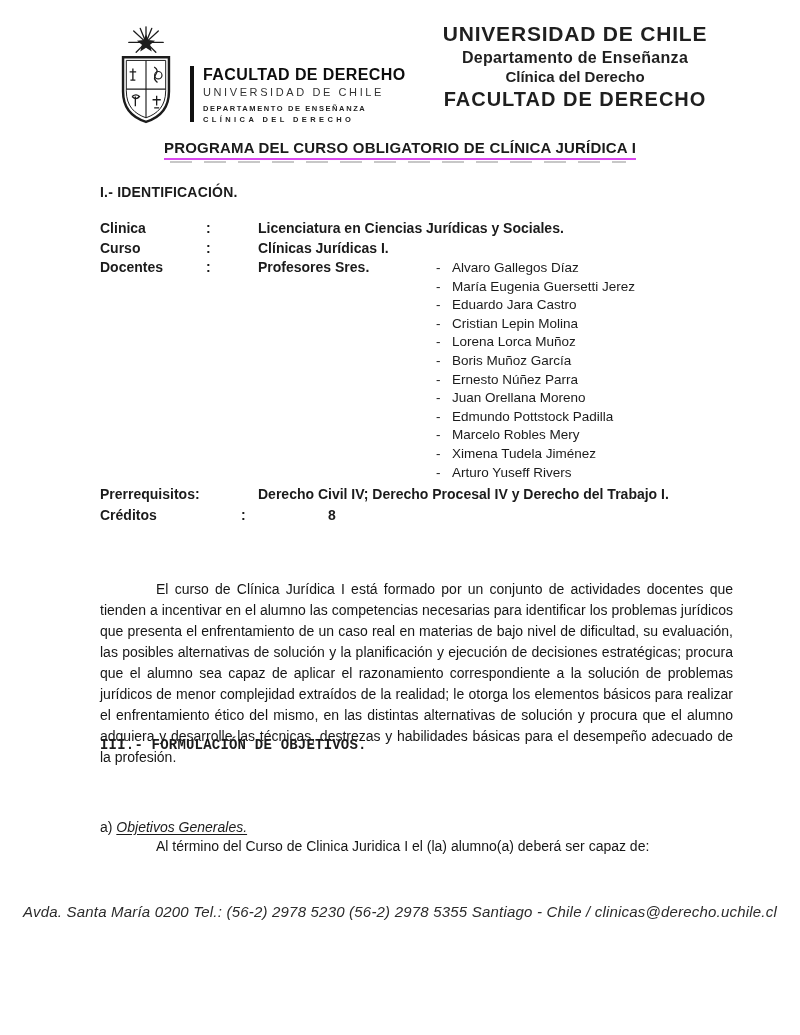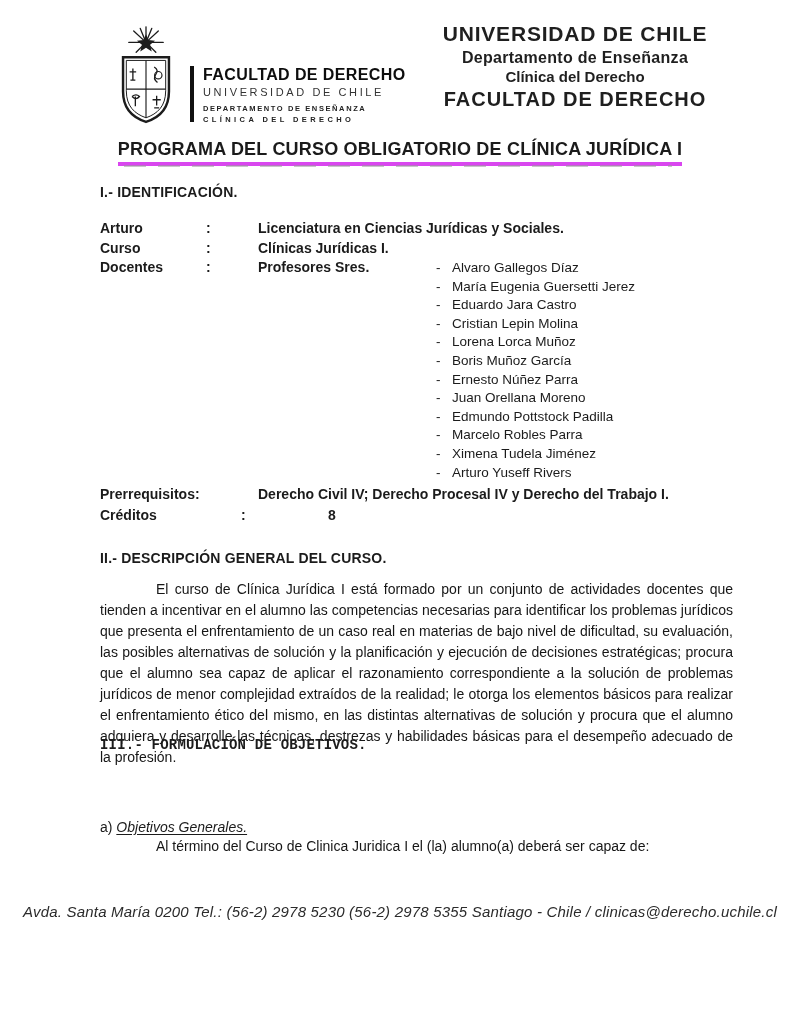--- a/index.html
+++ b/index.html
@@ -23,22 +23,22 @@
   .logo-line4{font-size:7.5px;font-weight:bold;letter-spacing:3.4px;color:#222;line-height:9px;margin-top:2px;}
   .stamp{position:absolute;left:414px;top:22px;width:322px;text-align:center;color:#1f1f1f;}
   .stamp-line1{font-size:21px;font-weight:600;letter-spacing:.8px;line-height:24px;}
   .stamp-line2{font-size:16px;font-weight:bold;letter-spacing:.3px;line-height:19px;margin-top:2px;}
   .stamp-line3{font-size:15px;font-weight:bold;line-height:18px;margin-top:1px;}
   .stamp-line4{font-size:20px;font-weight:600;letter-spacing:1px;line-height:23px;margin-top:2px;}
   
   .doc-title-wrap{position:absolute;left:0;top:139px;width:100%;text-align:center;}
   .doc-title{
     display:inline-block;
-    font-size:18px;font-weight:bold;letter-spacing:.2px;
-    border-bottom:4px solid #d946ef;
+    font-size:15px;font-weight:bold;letter-spacing:.2px;
+    border-bottom:2px solid #d946ef;
     padding-bottom:2px;
     position:relative;
   }
   .doc-title::after{ 
     content:"";position:absolute;left:6px;right:10px;bottom:-5px;height:2px;
     background:repeating-linear-gradient(90deg,#9a9a9a 0 22px,transparent 22px 34px);
     opacity:.55;
   }
   
   .sec-heading{position:absolute;left:100px;font-size:14px;font-weight:bold;letter-spacing:.2px;}
@@ -119,21 +119,21 @@
   </div>
 
   <div class="doc-title-wrap">
     <span class="doc-title">PROGRAMA DEL CURSO OBLIGATORIO DE CLÍNICA JURÍDICA I</span>
   </div>
 
   <div class="sec-heading" id="sec1">I.- IDENTIFICACIÓN.</div>
 
   <div class="id-table">
     <div class="id-row">
-      <span class="id-label">Arturo</span>
+      <span class="id-label">Clinica</span>
       <span class="id-sep">:</span>
       <span class="id-value">Licenciatura en Ciencias Jurídicas y Sociales.</span>
     </div>
     <div class="id-row">
       <span class="id-label">Curso</span>
       <span class="id-sep">:</span>
       <span class="id-value">Clínicas Jurídicas I.</span>
     </div>
     <div class="docentes-row">
       <span class="id-label">Docentes</span>
@@ -171,21 +171,21 @@
           <div class="docente-item">
           <span class="docente-dash">-</span>
           <span class="docente-name">Juan Orellana Moreno</span>
         </div>
           <div class="docente-item">
           <span class="docente-dash">-</span>
           <span class="docente-name">Edmundo Pottstock Padilla</span>
         </div>
           <div class="docente-item">
           <span class="docente-dash">-</span>
-          <span class="docente-name">Marcelo Robles Parra</span>
+          <span class="docente-name">Marcelo Robles Mery</span>
         </div>
           <div class="docente-item">
           <span class="docente-dash">-</span>
           <span class="docente-name">Ximena Tudela Jiménez</span>
         </div>
           <div class="docente-item">
           <span class="docente-dash">-</span>
           <span class="docente-name">Arturo Yuseff Rivers</span>
         </div>
         </div>
@@ -197,21 +197,20 @@
       <span>Prerrequisitos:</span>
       <span>Derecho Civil IV; Derecho Procesal IV y Derecho del Trabajo I.</span>
     </div>
     <div class="cred-row">
       <span>Créditos</span>
       <span>:</span>
       <span>8</span>
     </div>
   </div>
 
-  <div class="sec-heading" id="sec2">II.- DESCRIPCIÓN GENERAL DEL CURSO.</div>
   <div class="body-para">El curso de Clínica Jurídica I está formado por un conjunto de actividades docentes que tienden a incentivar en el alumno las competencias necesarias para identificar los problemas jurídicos que presenta el enfrentamiento de un caso real en materias de bajo nivel de dificultad, su evaluación, las posibles alternativas de solución y la planificación y ejecución de decisiones estratégicas; procura que el alumno sea capaz de aplicar el razonamiento correspondiente a la solución de problemas jurídicos de menor complejidad extraídos de la realidad; le otorga los elementos básicos para realizar el enfrentamiento ético del mismo, en las distintas alternativas de solución y procura que el alumno adquiera y desarrolle las técnicas, destrezas y habilidades básicas para el desempeño adecuado de la profesión.</div>
 
   <div class="sec-heading" id="sec3">III.- FORMULACIÓN DE OBJETIVOS.</div>
   <div class="sub-heading">
     <span>a) </span><span class="u-i">Objetivos Generales.</span>
   </div>
   <div class="intro-line">Al término del Curso de Clinica Juridica I el (la) alumno(a) deberá ser capaz de:</div>
 
   <div class="footer">Avda. Santa María 0200  Tel.: (56-2) 2978 5230 (56-2) 2978 5355 Santiago - Chile / clinicas@derecho.uchile.cl</div>
 

